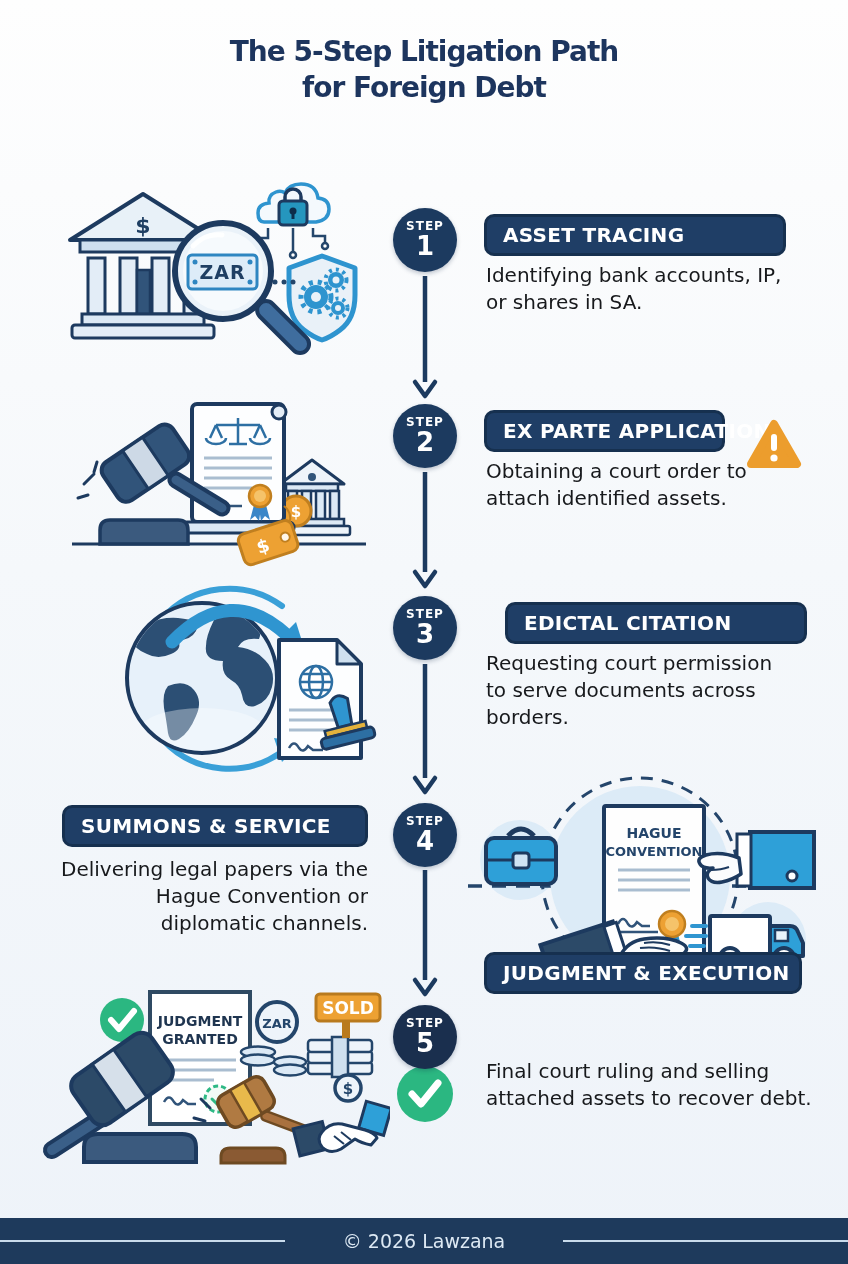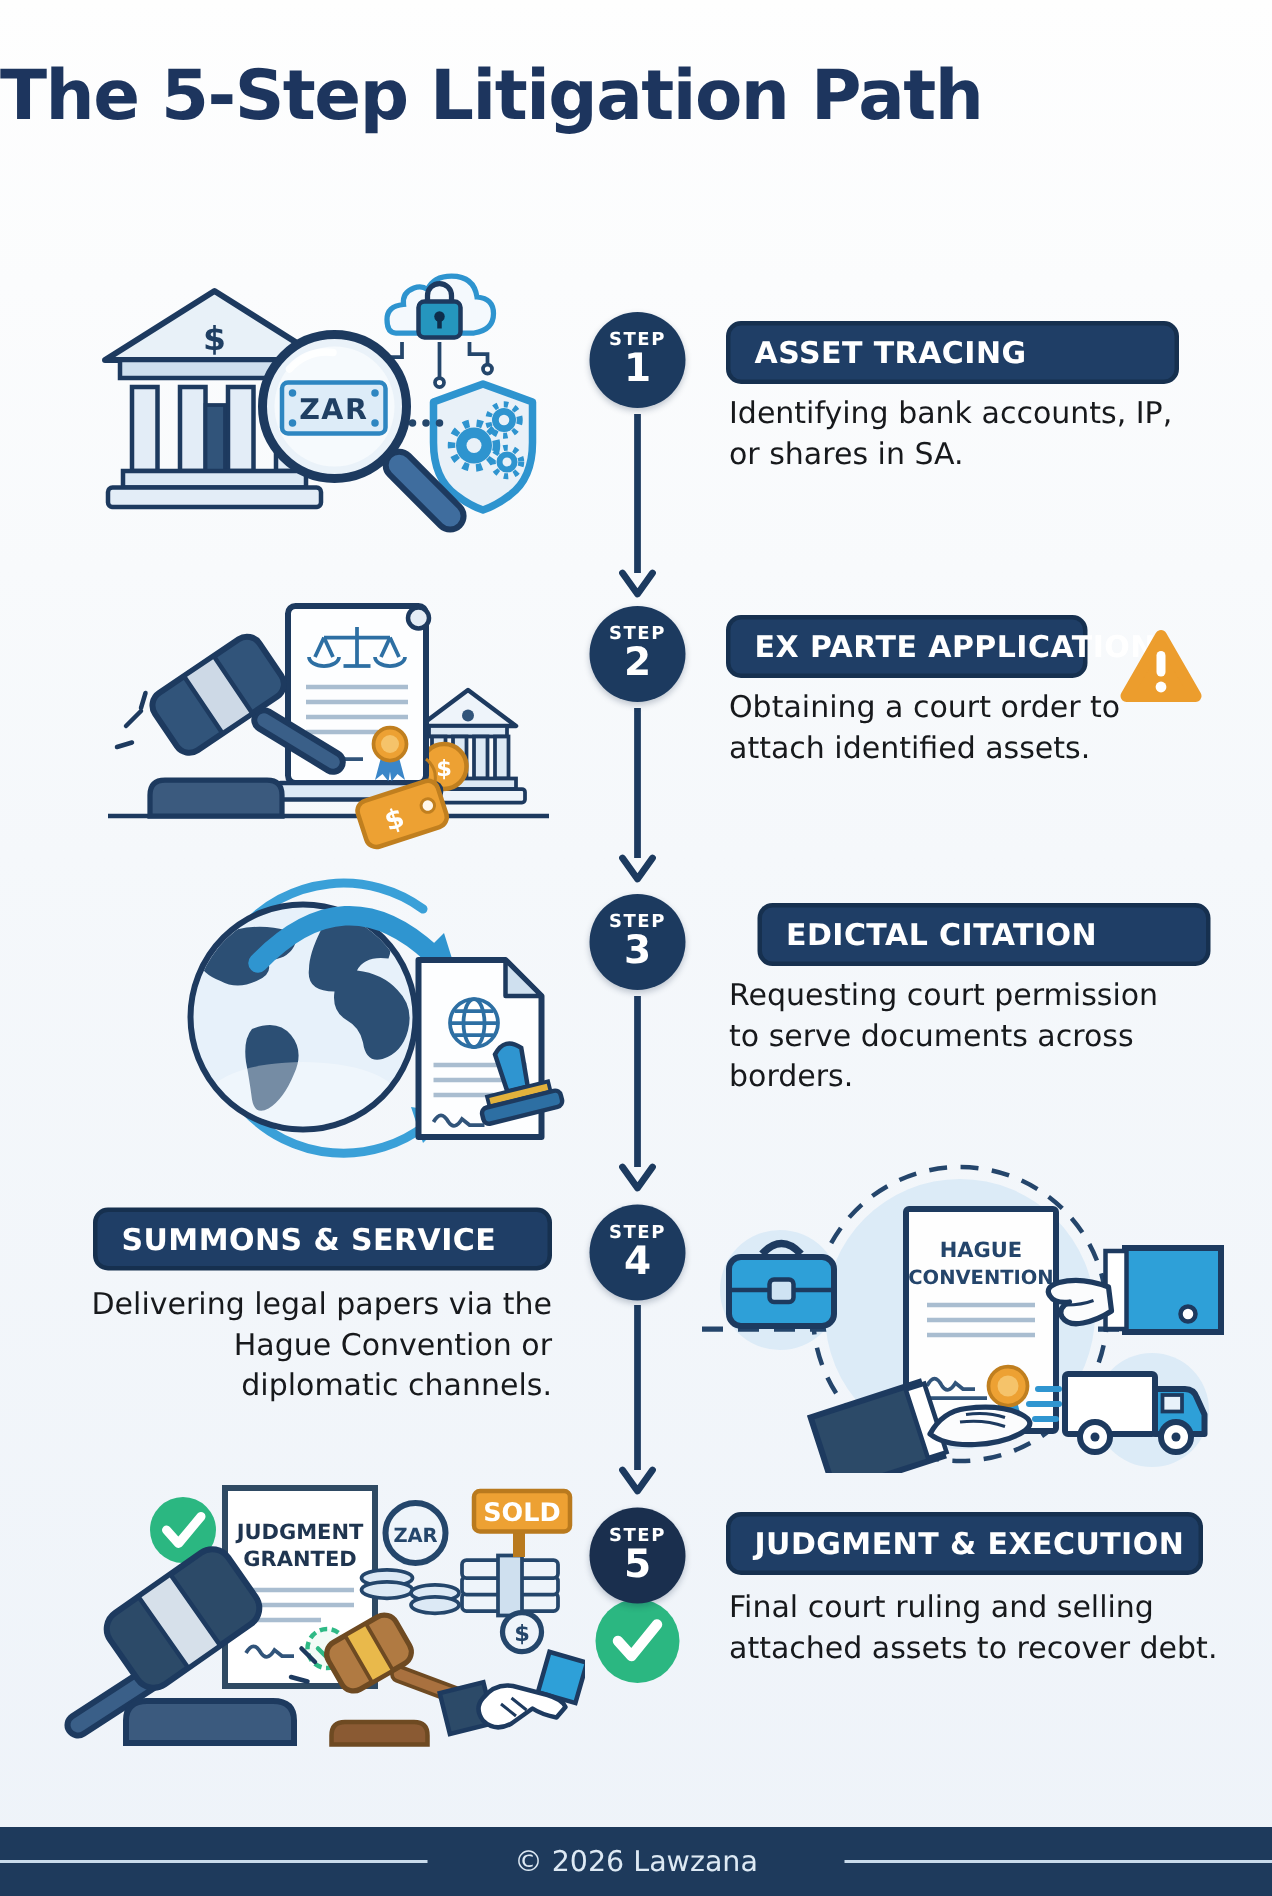--- a/index.html
+++ b/index.html
@@ -2,22 +2,22 @@
 <html><head>
 <meta charset="utf-8">
 <style>
   html,body{margin:0;padding:0;background:#ffffff;}
   .canvas{
     position:relative;width:848px;height:1264px;overflow:hidden;
     background:linear-gradient(180deg,#fefefe 0%,#f5f8fb 45%,#eef3f9 100%);
     font-family:"DejaVu Sans","Liberation Sans",sans-serif;
   }
   .title{
-    position:absolute;top:34px;left:0;width:100%;
-    color:#1d355e;font-size:46px;font-weight:800;line-height:1.28;letter-spacing:-1px;
+    position:absolute;top:34px;left:0;width:100%;text-align:center;
+    color:#1d355e;font-size:28px;font-weight:800;line-height:1.28;letter-spacing:-1px;
   }
   .step-circle{
     position:absolute;width:64px;height:64px;border-radius:50%;
     background:#1c3a5f;color:#ffffff;display:flex;flex-direction:column;
     align-items:center;justify-content:center;z-index:3;
     box-shadow:0 2px 4px rgba(20,40,70,.25);
   }
   .step-circle.dark{background:#1a2f4e;}
   .step-circle .lbl{font-size:12px;font-weight:700;letter-spacing:1px;line-height:1;}
   .step-circle .num{font-size:26px;font-weight:800;line-height:1.1;}
@@ -44,20 +44,21 @@
   .footer .ftext{margin:0 58px;white-space:nowrap;}
   .illo{position:absolute;}
 </style>
 </head>
 <body>
 
 <div class="canvas">
 
   <div class="title">
     <div>The 5-Step Litigation Path</div>
+    <div>for Foreign Debt</div>
   </div>
 
   <svg class="illo" style="left:58px;top:176px" width="322" height="196" viewBox="0 0 322 196">
     <g>
       <path d="M12 64 L85 18 L158 64 Z" fill="#e8f1f8" stroke="#1d3a5f" stroke-width="4" stroke-linejoin="round"></path>
       <text x="85" y="57" text-anchor="middle" font-size="22" font-weight="bold" fill="#1f3f63">$</text>
       <rect x="22" y="64" width="126" height="12" fill="#cfe0ef" stroke="#1d3a5f" stroke-width="3"></rect>
       <rect x="30" y="82" width="17" height="56" fill="#e3edf7" stroke="#1d3a5f" stroke-width="3"></rect>
       <rect x="62" y="82" width="17" height="56" fill="#e3edf7" stroke="#1d3a5f" stroke-width="3"></rect>
       <rect x="94" y="82" width="17" height="56" fill="#e3edf7" stroke="#1d3a5f" stroke-width="3"></rect>
@@ -397,21 +398,21 @@
 
   <div class="step-circle dark" style="left:393px;top:1005px">
     <span class="lbl">STEP</span>
     <span class="num">5</span>
   </div>
   <div class="green-badge" style="left:397px;top:1066px">
     <svg width="34" height="30" viewBox="0 0 34 30">
       <polyline points="4,15 13,25 30,4" fill="none" stroke="#ffffff" stroke-width="7" stroke-linecap="round" stroke-linejoin="round"></polyline>
     </svg>
   </div>
-  <div class="title-bar" style="left:484px;top:1008px;width:318px">
+  <div class="title-bar" style="left:484px;top:952px;width:318px">
     <span>JUDGMENT &amp; EXECUTION</span>
   </div>
   <div class="desc" style="left:486px;top:1058px;width:330px">Final court ruling and selling attached assets to recover debt.</div>
 
   <div class="footer">
     <div class="fline"></div>
     <div class="ftext">© 2026 Lawzana</div>
     <div class="fline"></div>
   </div>
 

